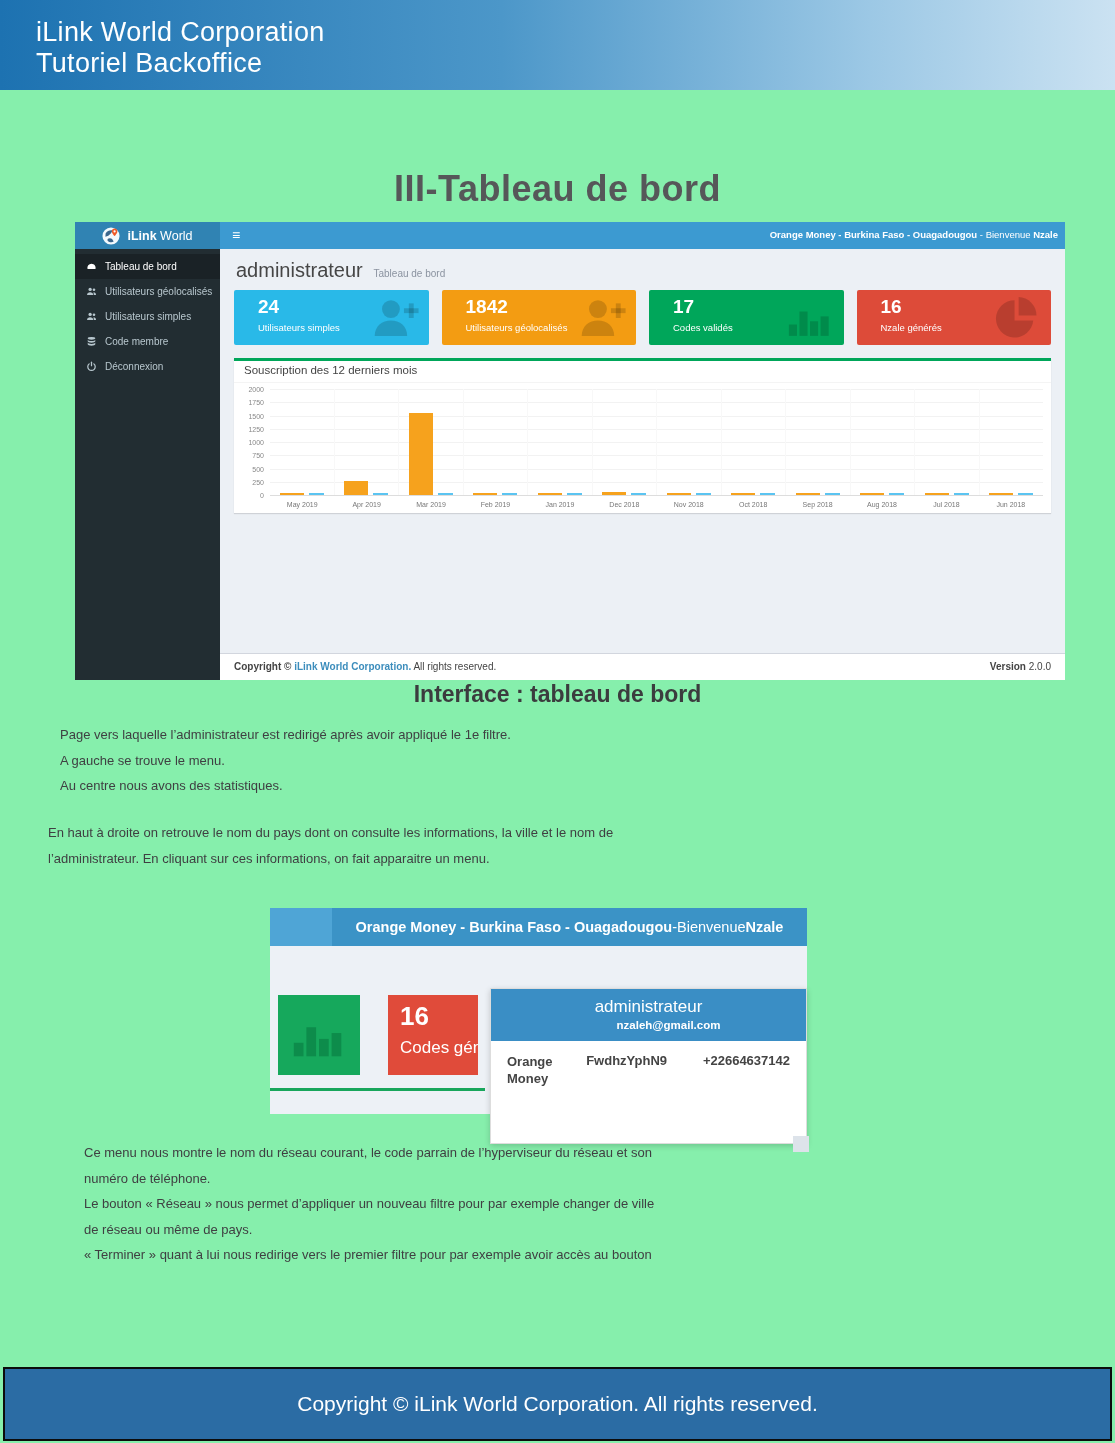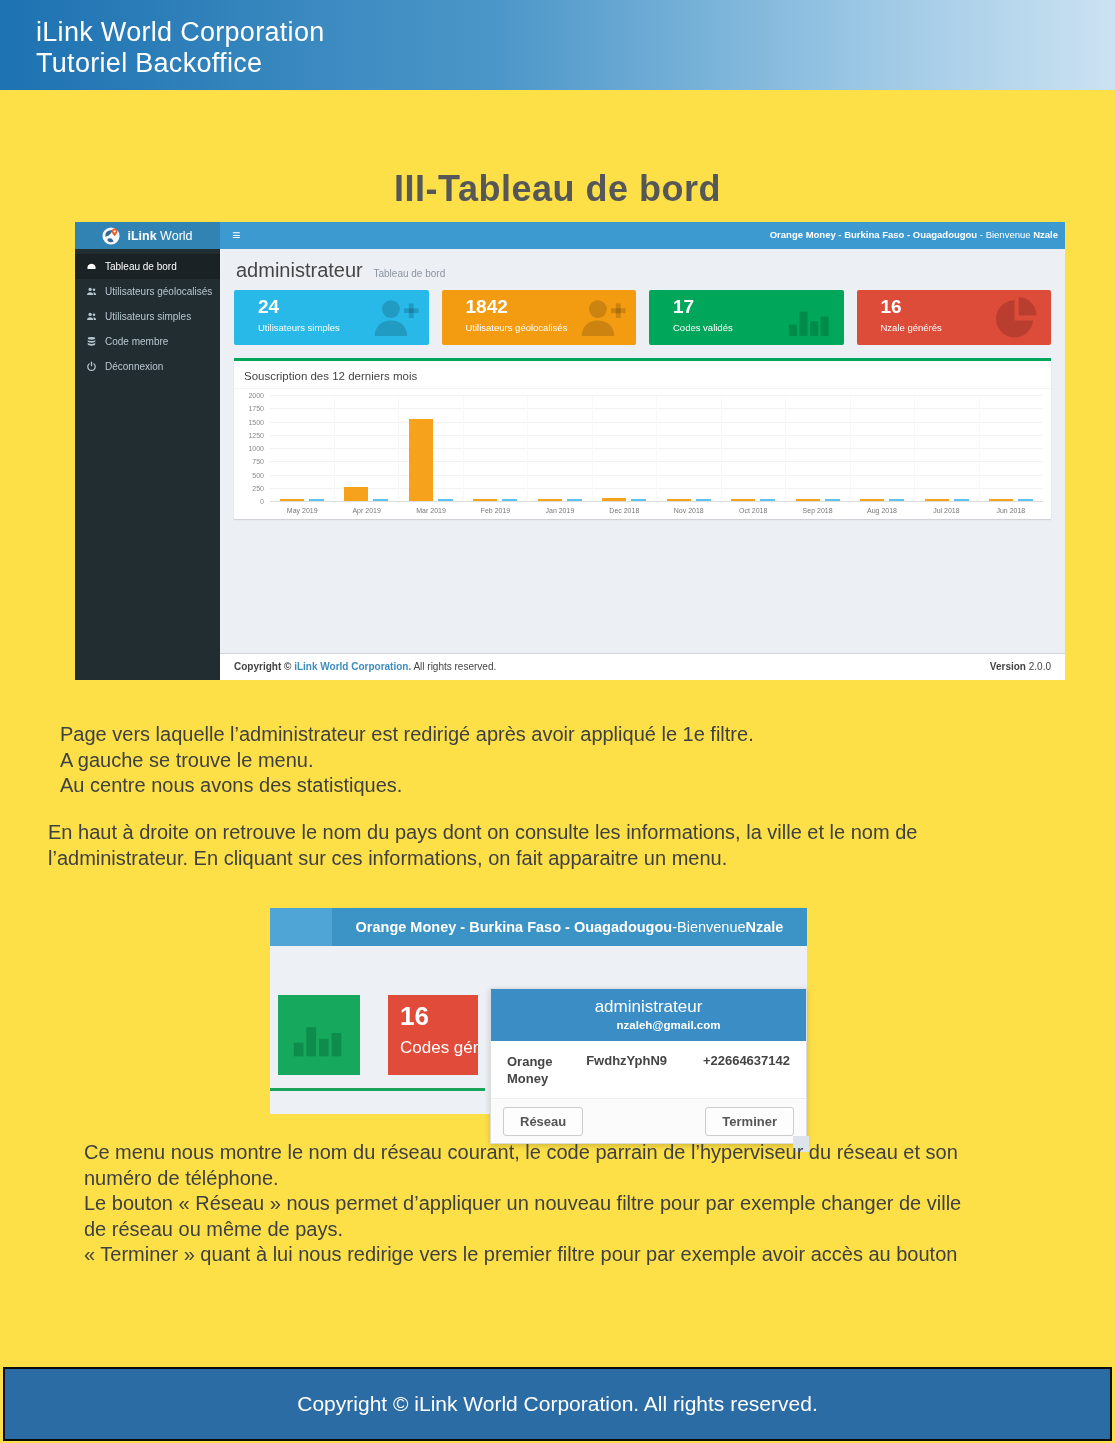--- a/index.html
+++ b/index.html
@@ -1,19 +1,19 @@
 <!DOCTYPE html>
 <html><head>
 <meta charset="utf-8">
 <style>
   * { margin:0; padding:0; box-sizing:border-box; }
   html,body { background:#ffffff; }
   .page {
     position:relative; width:1115px; height:1443px; margin:0 auto;
-    background:#fde047; overflow:hidden;
+    background:#86efac; overflow:hidden;
     font-family:"Liberation Sans", sans-serif; color:#3f4042;
   }
 
   
   .banner {
     position:absolute; left:0; top:0; width:1115px; height:90px;
     background:linear-gradient(90deg,#1d72b1 0%, #4c97c9 45%, #9cc8e5 78%, #cbe2f2 100%);
     color:#fff; padding:17px 0 0 36px;
   }
   .banner-line { font-size:27px; line-height:31px; font-weight:400; letter-spacing:.3px; }
@@ -64,21 +64,21 @@
   .stat-value { font-size:19px; font-weight:bold; }
   .stat-label { font-size:9.5px; margin-top:4px; }
   .stat-ic { position:absolute; right:8px; top:5px; color:rgba(0,0,0,0.16); }
   .stat-ic svg { width:52px; height:46px; display:block; }
 
   .chart-card {
     margin-top:13px; background:#fff; border-top:3px solid #00a65a;
     box-shadow:0 1px 1px rgba(0,0,0,0.12);
   }
   .chart-title {
-    font-size:11.5px; color:#444; padding:9px 10px 6px 10px;
+    font-size:11.5px; color:#444; padding:3px 10px 6px 10px;
     border-bottom:1px solid #f4f4f4;
   }
   .chart { position:relative; height:128px; margin:2px 6px 0 4px; }
   .y-label {
     position:absolute; left:0; width:26px; text-align:right;
     font-size:7px; color:#888; transform:translateY(-50%);
   }
   .gridline { position:absolute; left:32px; right:2px; height:1px; background:#f2f2f2; }
   .gridline.zero { background:#ddd; }
   .groups { position:absolute; left:32px; right:2px; top:4px; bottom:18px; display:flex; }
@@ -97,21 +97,21 @@
   }
   .dash-footer b { font-weight:bold; }
   .dash-footer .company { color:#3c8dbc; cursor:pointer; }
   .dash-footer .version { float:right; }
 
   
   .caption {
     position:absolute; left:0; top:681px; width:100%; text-align:center;
     font-size:23px; font-weight:bold; color:#3b3c3e;
   }
-  .para { position:absolute; font-size:20px; line-height:25.5px; color:#3f4042; }
+  .para { position:absolute; font-size:13px; line-height:25.5px; color:#3f4042; }
   .para1 { left:60px; top:722px; }
   .para2 { left:48px; top:820px; }
   .para3 { left:84px; top:1140px; }
 
   
   .shot2 { position:absolute; left:270px; top:908px; width:537px; height:206px; }
   .shot2-topbar { height:38px; background:#3b93c6; position:relative; }
   .shot2-corner { position:absolute; left:0; top:0; width:62px; height:38px; background:#4fa5d6; }
   .shot2-topbar-text {
     position:absolute; left:62px; right:0; top:0; height:38px;
@@ -390,20 +390,21 @@
           </div>
         </div>
         <div class="dash-footer">
           <span><b>Copyright © </b><b class="company">iLink World Corporation.</b><span> All rights reserved.</span></span>
           <span class="version"><b>Version</b><span> 2.0.0</span></span>
         </div>
       </main>
     </div>
   </div>
 
+  <div class="caption">Interface : tableau de bord</div>
 
   <p class="para para1">
     <span>Page vers laquelle l’administrateur est redirigé après avoir appliqué le 1e filtre.</span><br>
     <span>A gauche se trouve le menu.</span><br>
     <span>Au centre nous avons des statistiques.</span>
   </p>
 
   <p class="para para2">
     <span>En haut à droite on retrouve le nom du pays dont on consulte les informations, la ville et le nom de</span><br>
     <span> l’administrateur. En cliquant sur ces informations, on fait apparaitre un menu.</span>
@@ -438,24 +439,20 @@
       <div class="dropdown">
         <div class="dd-header">
           <div class="dd-title">administrateur</div>
           <div class="dd-email">nzaleh@gmail.com</div>
         </div>
         <div class="dd-body">
           <div class="dd-network">Orange Money</div>
           <div class="dd-code">FwdhzYphN9</div>
           <div class="dd-phone">+22664637142</div>
         </div>
-        <div class="dd-footer">
-          <button class="dd-btn">Réseau</button>
-          <button class="dd-btn right">Terminer</button>
-        </div>
       </div>
       <div class="shot2-artifact"></div>
     </div>
   </div>
 
   <p class="para para3">
     <span>Ce menu nous montre le nom du réseau courant, le code parrain de l’hyperviseur du réseau et son</span><br>
     <span>numéro de téléphone.</span><br>
     <span>Le bouton « Réseau » nous permet d’appliquer un nouveau filtre pour par exemple changer de ville</span><br>
     <span>de réseau ou même de pays.</span><br>

